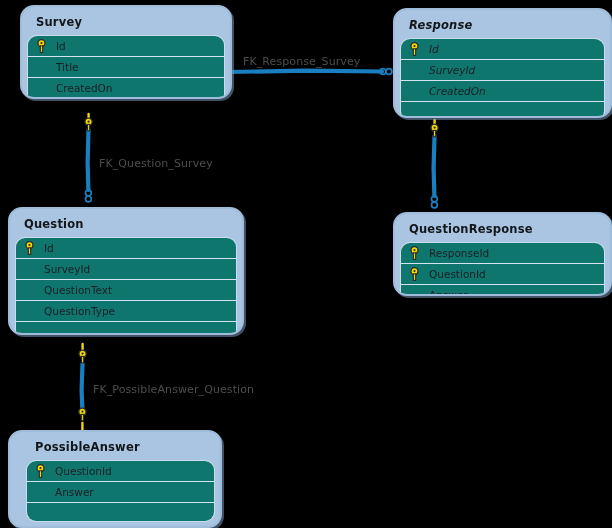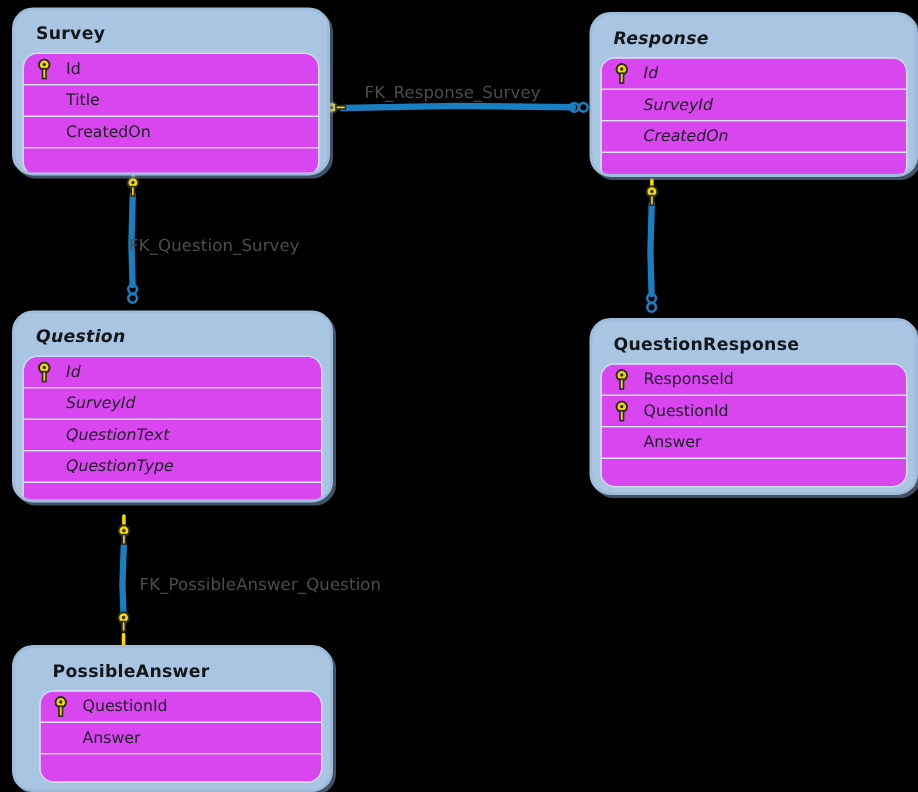--- a/index.html
+++ b/index.html
@@ -46,21 +46,21 @@
     border-radius: 10px;
     overflow: hidden;
     background: #f2f6fb;
     border: 1px solid #cadcee;
   }
   .field-row {
     position: relative;
     height: 21px;
     display: flex;
     align-items: center;
-    background: #d946ef;
+    background: #0f766e;
     border-bottom: 1px solid #d6e4f2;
     box-sizing: border-box;
   }
   .field-row:last-child { border-bottom: none; }
   .field-row.empty-row { height: 18px; }
 
   .key-slot {
     width: 26px;
     min-width: 26px;
     height: 100%;
@@ -151,24 +151,24 @@
         <use href="#key-glyph"></use>
       </g>
       <line x1="82.4" y1="423" x2="82.4" y2="430" stroke="#f5d800" stroke-width="2.4" stroke-linecap="round"></line>
       <g transform="translate(82.4,416)">
         <use href="#key-glyph"></use>
       </g>
     </g>
   </svg>
 
   <div class="rel-label" id="rel-label-0" style="left: 243px; top: 55px;">FK_Response_Survey</div>
-  <div class="rel-label" id="rel-label-1" style="left: 86px; top: 157px;">FK_Question_Survey</div>
+  <div class="rel-label" id="rel-label-1" style="left: 99px; top: 157px;">FK_Question_Survey</div>
   <div class="rel-label" id="rel-label-3" style="left: 93px; top: 383px;">FK_PossibleAnswer_Question</div>
 
-  <div class="entity" id="entity-0" style="left: 8px; top: 5px; width: 212px; height: 112px;">
+  <div class="entity" id="entity-0" style="left: 20px; top: 5px; width: 212px; height: 94px;">
     <div class="entity-title">Survey</div>
     <div class="fields">
       <div class="field-row">
         <span class="key-slot">
           <svg class="keyicon" width="13" height="15" viewBox="-6.5 -7.5 13 15">
             <circle cx="0" cy="-3.3" r="3.5" fill="#f5d800" stroke="#2b2b2b" stroke-width="1.3"></circle>
             <circle cx="0" cy="-3.5" r="1.1" fill="#2b2b2b"></circle>
             <rect x="-1.15" y="-0.7" width="2.3" height="6.6" fill="#f5d800" stroke="#2b2b2b" stroke-width="1.1"></rect>
           </svg>
         </span>
@@ -204,21 +204,21 @@
         <span class="field-label">SurveyId</span>
       </div>
       <div class="field-row">
         <span class="key-slot"></span>
         <span class="field-label">CreatedOn</span>
       </div>
       <div class="field-row empty-row"></div>
     </div>
   </div>
 
-  <div class="entity" id="entity-2" style="left: 8px; top: 207px; width: 214px; height: 128px; font-style: italic;">
+  <div class="entity" id="entity-2" style="left: 8px; top: 207px; width: 236px; height: 128px;">
     <div class="entity-title">Question</div>
     <div class="fields">
       <div class="field-row">
         <span class="key-slot">
           <svg class="keyicon" width="13" height="15" viewBox="-6.5 -7.5 13 15">
             <circle cx="0" cy="-3.3" r="3.5" fill="#f5d800" stroke="#2b2b2b" stroke-width="1.3"></circle>
             <circle cx="0" cy="-3.5" r="1.1" fill="#2b2b2b"></circle>
             <rect x="-1.15" y="-0.7" width="2.3" height="6.6" fill="#f5d800" stroke="#2b2b2b" stroke-width="1.1"></rect>
           </svg>
         </span>
@@ -233,21 +233,21 @@
         <span class="field-label">QuestionText</span>
       </div>
       <div class="field-row">
         <span class="key-slot"></span>
         <span class="field-label">QuestionType</span>
       </div>
       <div class="field-row empty-row"></div>
     </div>
   </div>
 
-  <div class="entity" id="entity-3" style="left: 393px; top: 212px; width: 219px; height: 118px;">
+  <div class="entity" id="entity-3" style="left: 393px; top: 212px; width: 219px; height: 84px;">
     <div class="entity-title">QuestionResponse</div>
     <div class="fields">
       <div class="field-row">
         <span class="key-slot">
           <svg class="keyicon" width="13" height="15" viewBox="-6.5 -7.5 13 15">
             <circle cx="0" cy="-3.3" r="3.5" fill="#f5d800" stroke="#2b2b2b" stroke-width="1.3"></circle>
             <circle cx="0" cy="-3.5" r="1.1" fill="#2b2b2b"></circle>
             <rect x="-1.15" y="-0.7" width="2.3" height="6.6" fill="#f5d800" stroke="#2b2b2b" stroke-width="1.1"></rect>
           </svg>
         </span>

